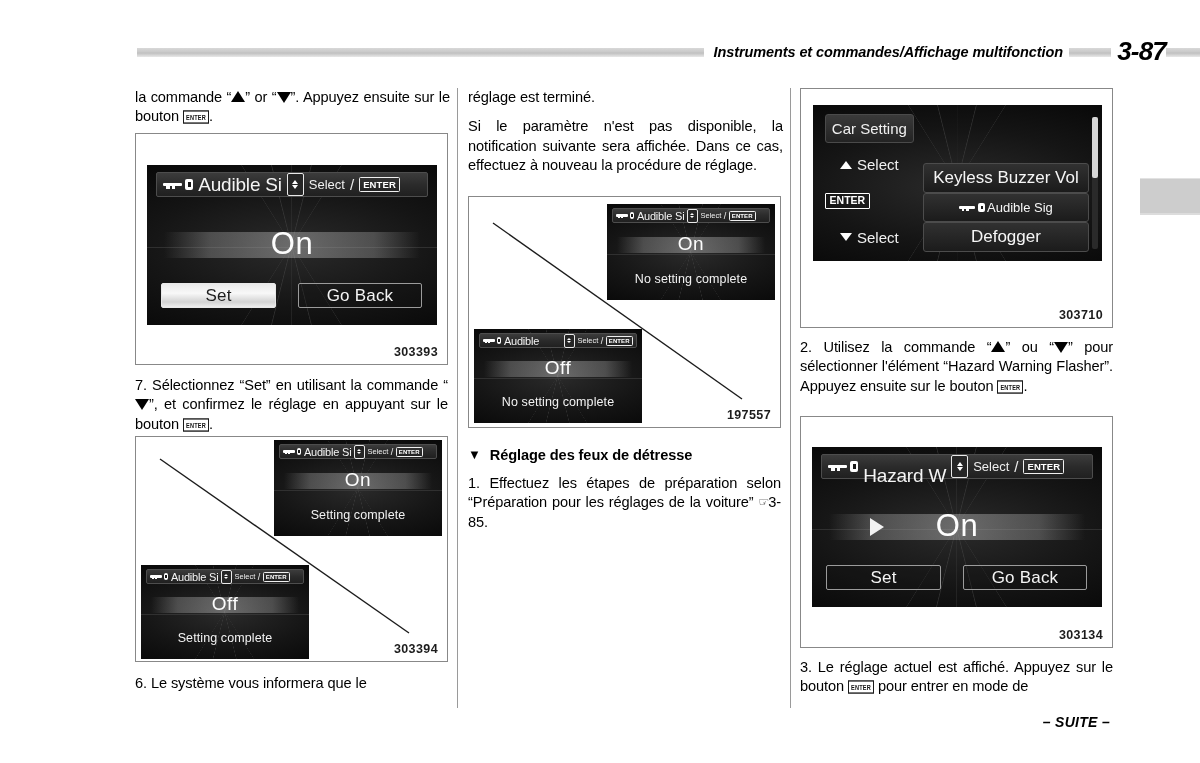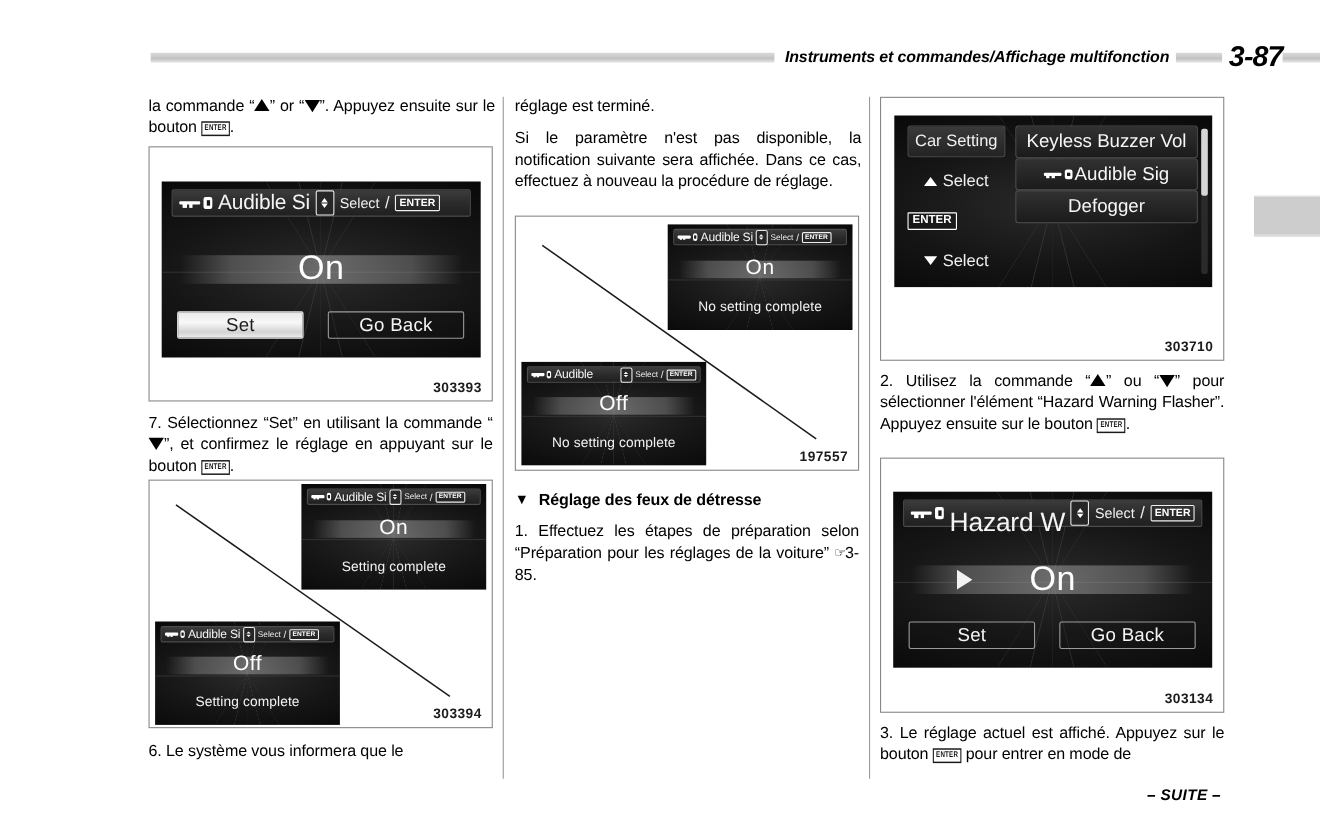--- a/index.html
+++ b/index.html
@@ -385,21 +385,21 @@
     line-height: 1.1;
   }
   .menu-right {
     position: absolute;
     left: 38%;
     right: 4.5%;
     top: 6%;
     bottom: 6%;
     display: flex;
     flex-direction: column;
-    justify-content: flex-start;
+    justify-content: flex-end;
   }
   .menu-row {
     height: 21.5%;
     display: flex;
     align-items: center;
     justify-content: center;
     gap: 2px;
     box-sizing: border-box;
     border-radius: 3px;
     border: 1px solid #4c4c4c;
@@ -657,21 +657,21 @@
         <div class="menu-left-item plain" style="font-size:15px;">
           <span class="tri-s-down"></span>
           <span>Select</span>
         </div>
       </div>
 
       <div class="menu-right">
         <div class="menu-row" style="font-size:17px;">
           <span>Keyless Buzzer Vol</span>
         </div>
-        <div class="menu-row" style="font-size:17px;">
+        <div class="menu-row" style="font-size:13px;">
           <span class="key-icon" style="width:26px;height:13px;">
             <span class="shaft"></span>
               <span class="tooth1"></span>
               <span class="tooth2"></span>
             <span class="bow"></span>
               <span class="bow-hole"></span>
           </span>
           <span>Audible Sig</span>
         </div>
         <div class="menu-row" style="font-size:17px;">
@@ -694,21 +694,21 @@
       <div class="horizon" style="top:82px;"></div>
 
       <div class="lcd-head" style="top:7px; height:25px; padding:0 6px; gap:5px;">
         <span class="key-icon" style="width:30px;height:15px;">
           <span class="shaft"></span>
             <span class="tooth1"></span>
             <span class="tooth2"></span>
           <span class="bow"></span>
             <span class="bow-hole"></span>
         </span>
-        <span class="head-title" style="font-size:24px;margin-top:18px;">Hazard W</span>
+        <span class="head-title" style="font-size:19px;margin-top:18px;">Hazard W</span>
         <span class="updown-box" style="width:15px;height:21px;">
           <span class="u"></span>
             <span class="d"></span>
         </span>
         <span class="select-word" style="font-size:13px;">Select</span>
         <span class="slash" style="font-size:15px;">/</span>
         <span class="enter-box" style="font-size:9.5px; padding:2px 3px;">ENTER</span>
       </div>
 
       <div class="value-band" style="top:67px; height:26px;"></div>

